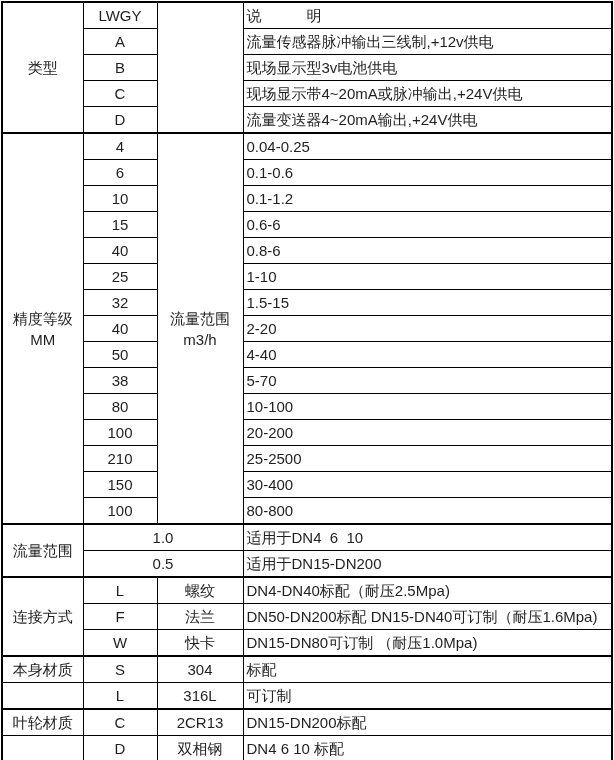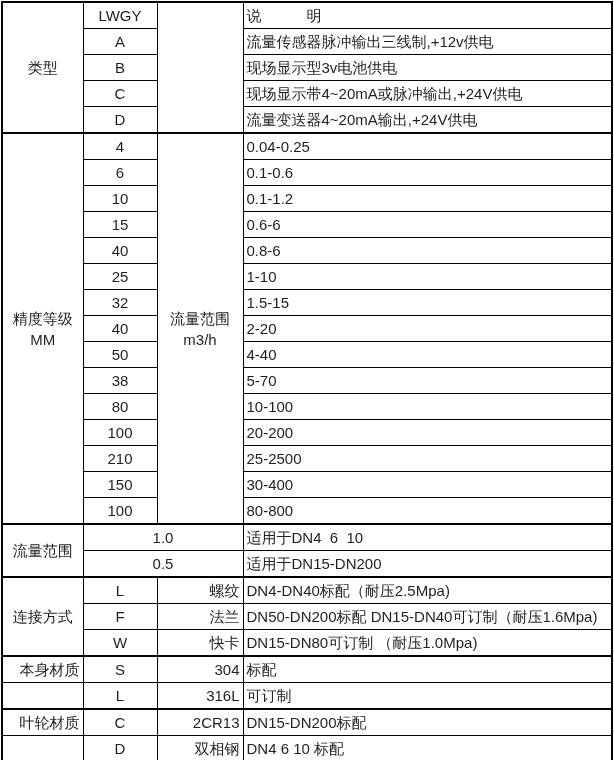--- a/index.html
+++ b/index.html
@@ -26,21 +26,21 @@
     height: 25px;
     padding: 0 3px;
     font-size: 15px;
     line-height: 18px;
     vertical-align: middle;
     overflow: hidden;
     white-space: nowrap;
   }
   tr.sec td { border-top: 2px solid #000; }
   td.center { text-align: center; padding: 0 1px; }
-  td.left   { text-align: right; }
+  td.left   { text-align: center; }
   td.desc   { text-align: left; white-space: pre; }
   .twoline span { display: block; line-height: 21px; }
 </style>
 </head>
 <body>
 
 <table class="spec">
   <colgroup>
     <col style="width:81px">
     <col style="width:74px">

